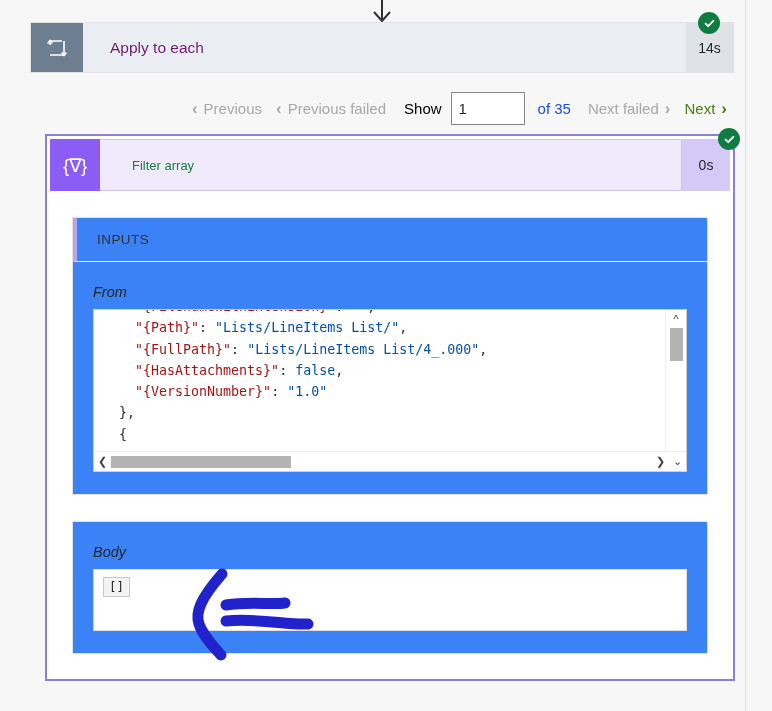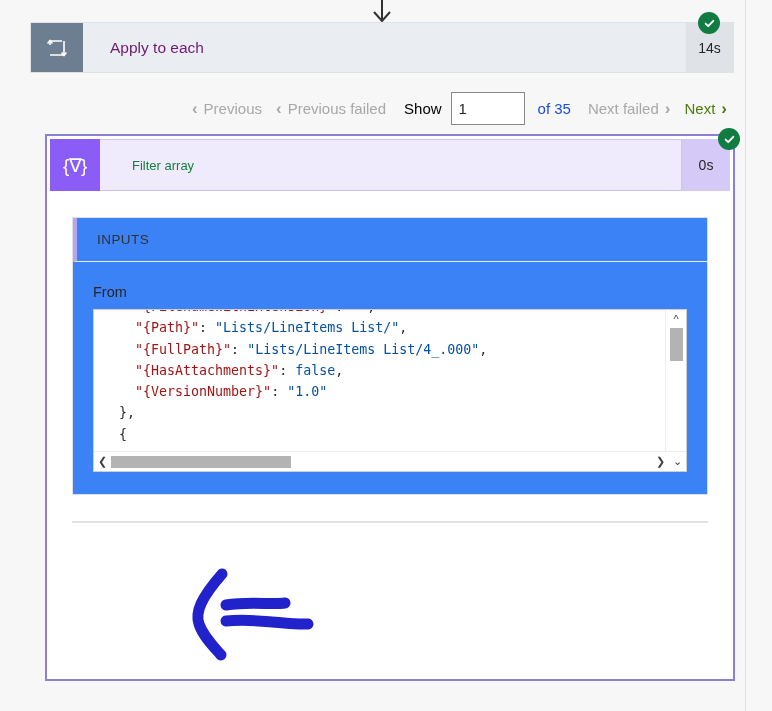--- a/index.html
+++ b/index.html
@@ -181,20 +181,21 @@
     border-left: 4px solid #b4a5ee;
     font-size: 13.5px;
     letter-spacing: 0.45px;
     color: #323130;
   }
   .section-body { padding: 22px 20px 22px 20px; }
   .field-label {
     font-size: 14.5px;
     color: #262626;
     margin-bottom: 9px;
+    font-style: italic;
   }
 
   
   .code-box {
     position: relative;
     border: 1px solid #cfcfcf;
     background: #fff;
     height: 163px;
     overflow: hidden;
   }
@@ -394,20 +395,26 @@
           <div class="hscroll-right-group">
             <div class="hscroll-right">❯</div>
             <div class="hscroll-right">⌄</div>
           </div>
         </div>
       </div>
     </div>
   </div>
 
   <div class="section">
+    <div class="section-body">
+      <div class="field-label">Body</div>
+      <div class="body-box">
+        <span class="body-value">[]</span>
+      </div>
+    </div>
   </div>
 </div>
 
 <div class="annotation">
   <svg width="180" height="105" viewBox="0 0 180 105">
     <path d="M47 12 C 26 36, 20 50, 24 62 C 28 74, 38 84, 46 93" fill="none" stroke="#2222cc" stroke-width="11" stroke-linecap="round" stroke-linejoin="round"></path>
     <path d="M51 43 C 75 39, 96 43, 110 41" fill="none" stroke="#2222cc" stroke-width="11" stroke-linecap="round"></path>
     <path d="M51 59 C 84 56, 112 63, 133 62" fill="none" stroke="#2222cc" stroke-width="11" stroke-linecap="round"></path>
   </svg>
 </div>

